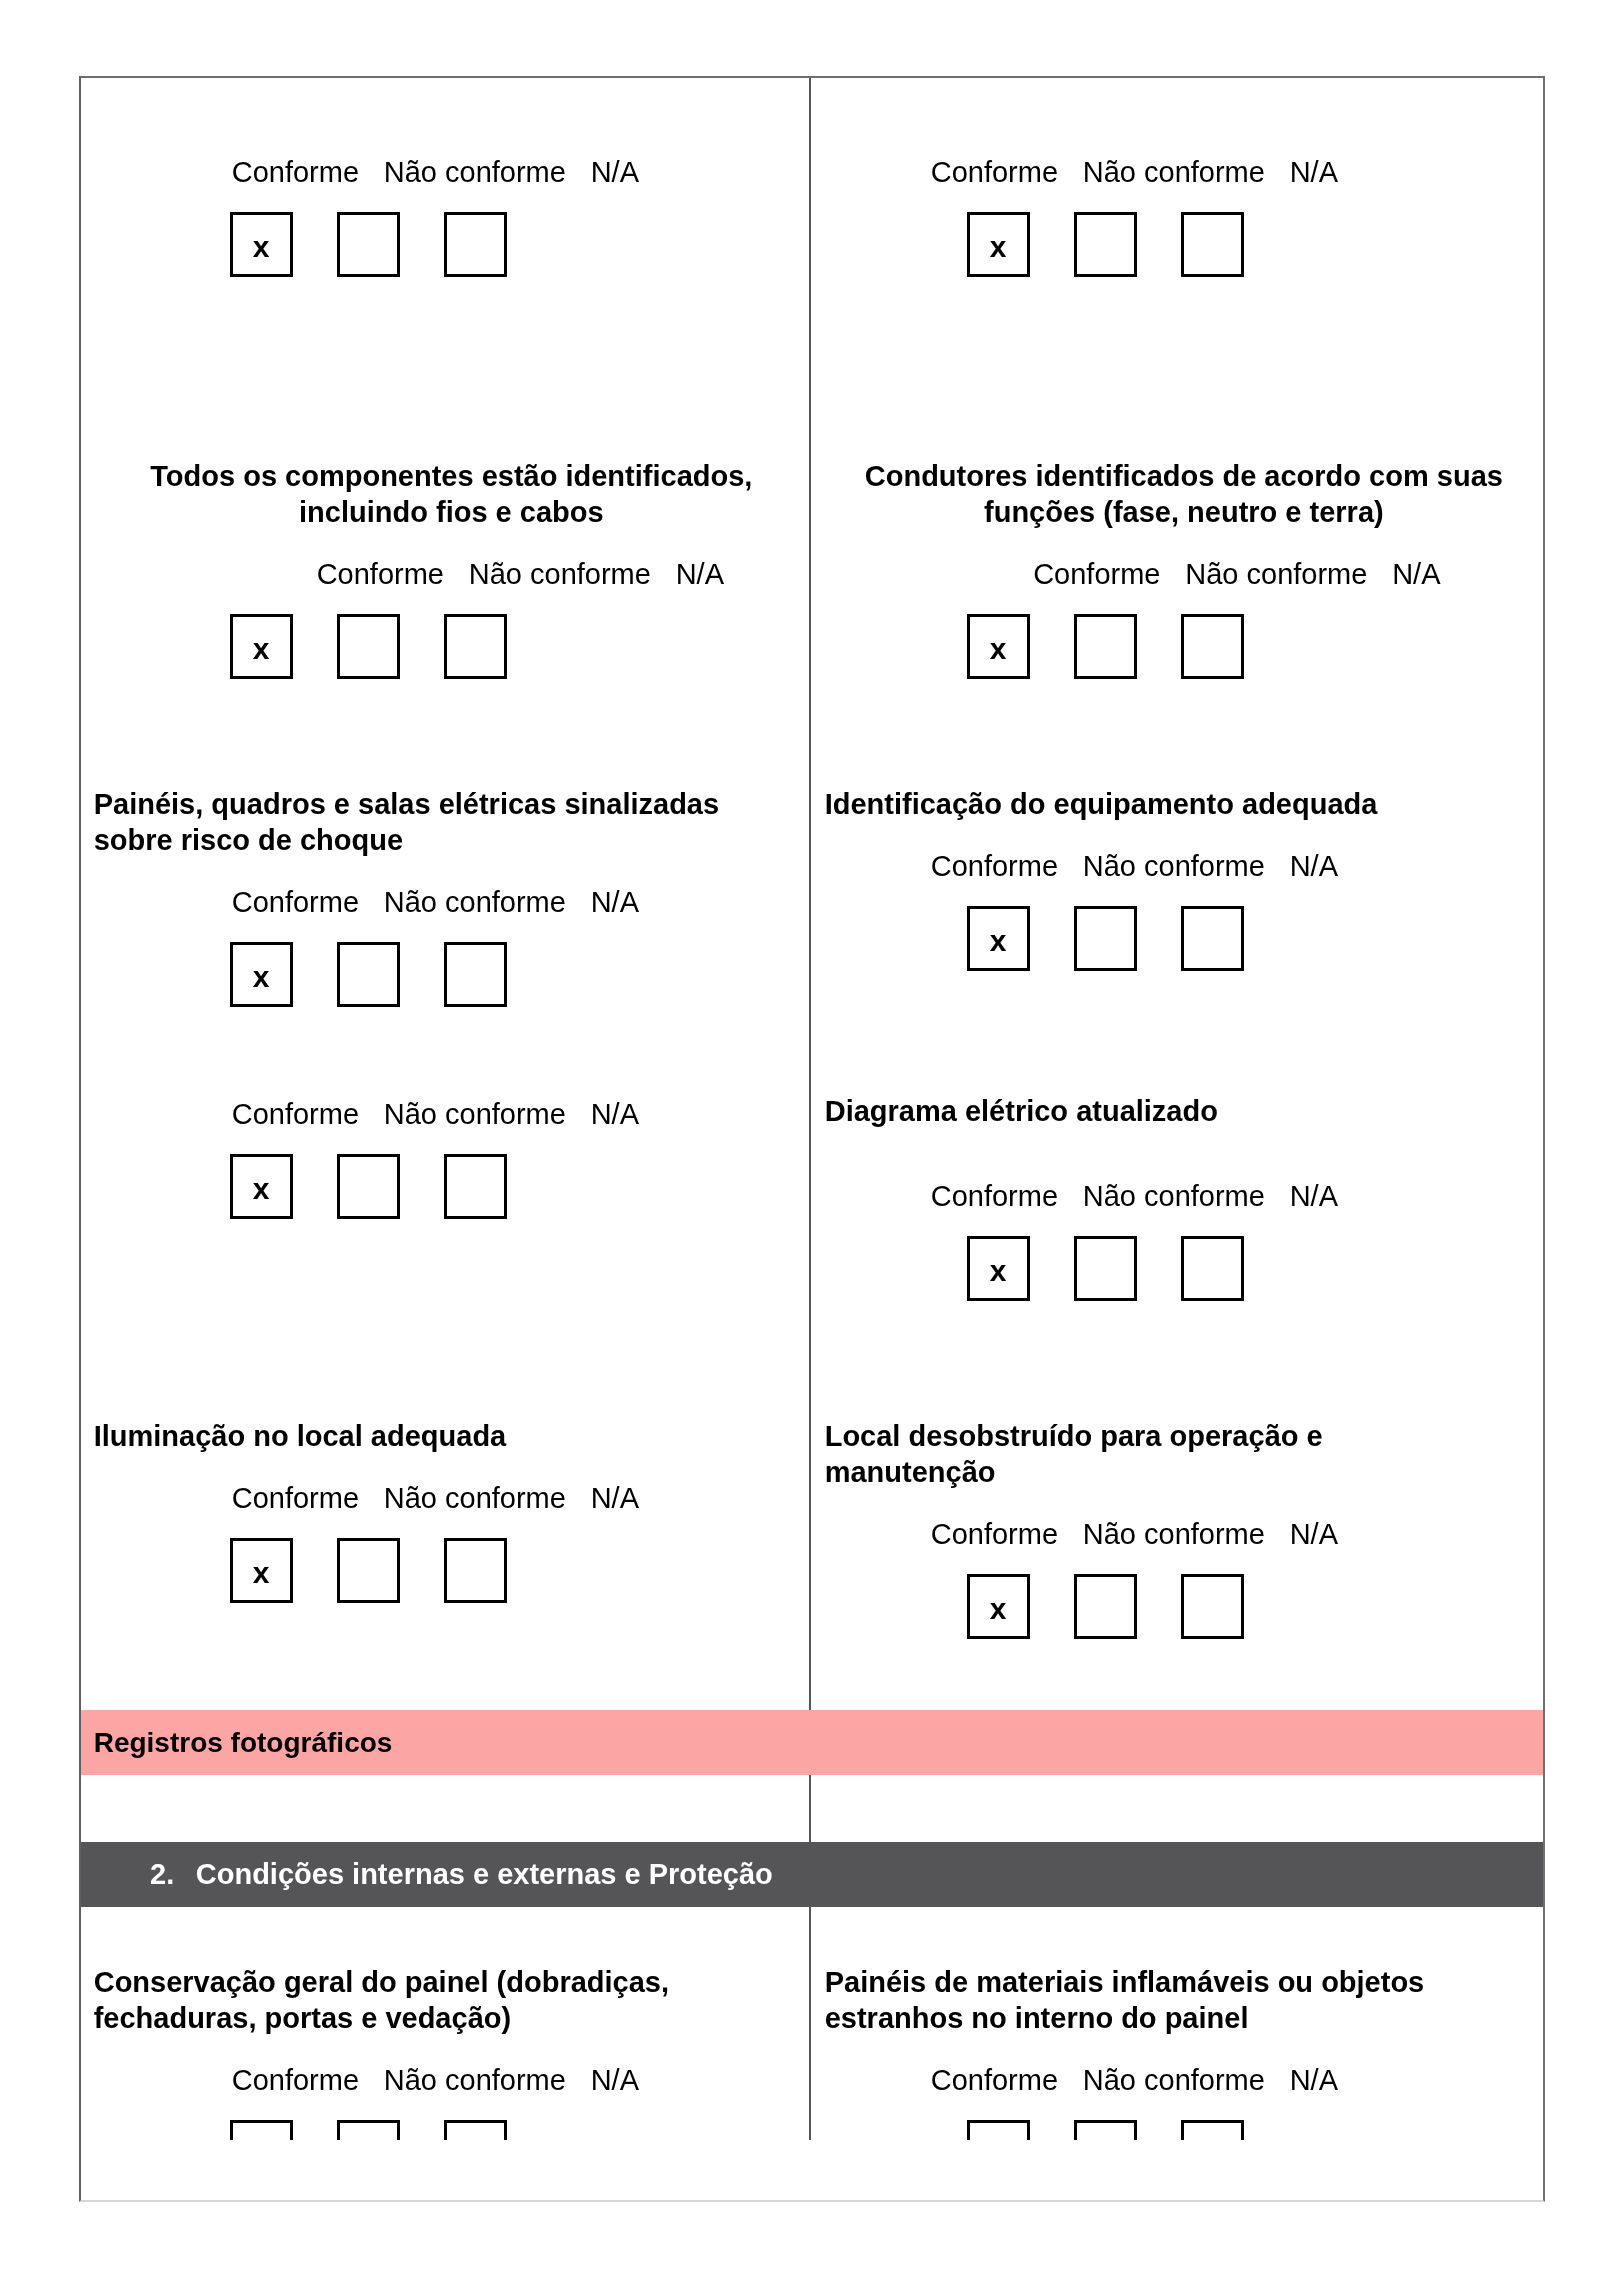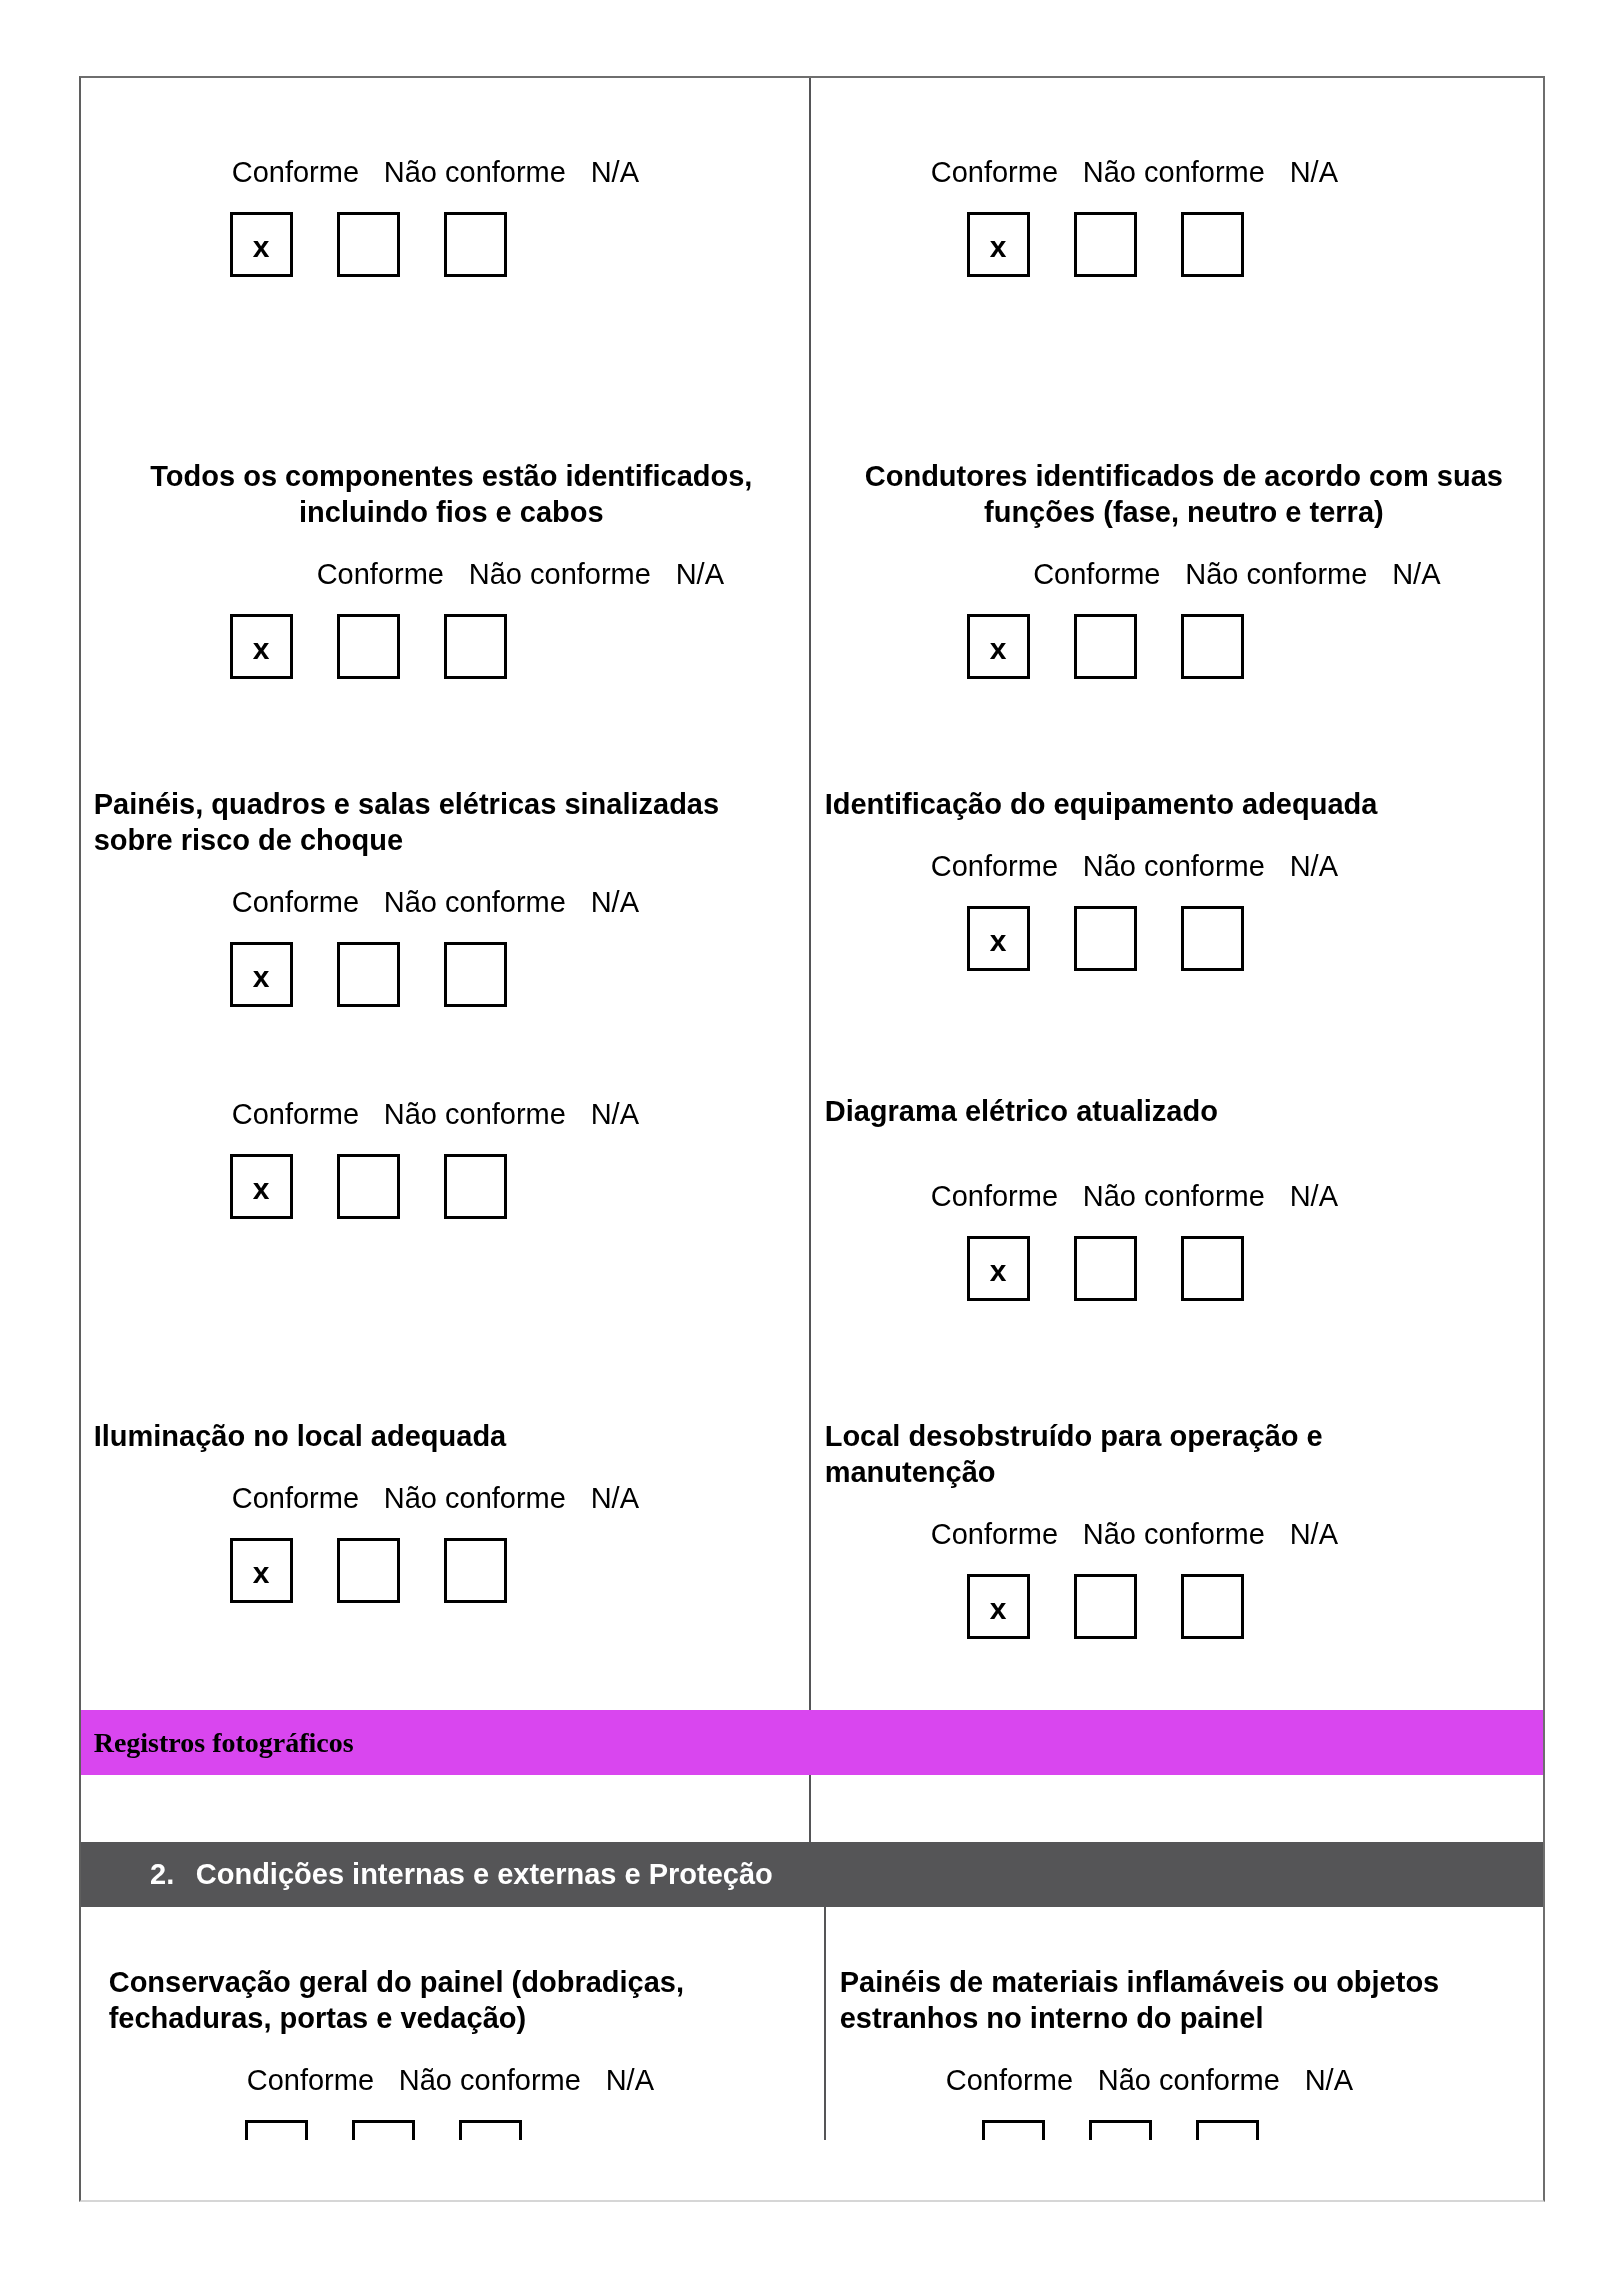--- a/index.html
+++ b/index.html
@@ -35,21 +35,21 @@
     overflow: hidden;
   }
   .cell.left  { border-right: 2px solid #555557; padding-left: 12.7px; }
   .cell.right { padding-left: 13.7px; }
 
   .r1 { height: 351px; }
   .r2 { height: 328px; text-align: center; }
   .r3 { height: 284px; }
   .r4 { height: 348px; }
   .r5 { height: 321px; }
-  .r6 { height: 233px; margin-left: 15px; }
+  .r6 { height: 233px; }
 
   .r1 .cell { padding-top: 50px; }
   .r2 .cell, .r3 .cell, .r4 .cell, .r5 .cell { padding-top: 29px; }
   .r6 .cell { padding-top: 57px; }
   .r4 .cell.right { padding-top: 52px; }
   .r4 .cell.right .opt-labels { margin-top: 54px; }
 
   .item-title {
     font-size: 29px;
     font-weight: bold;
@@ -87,28 +87,27 @@
   }
   .checkbox .mark {
     font-size: 30px;
     font-weight: bold;
     line-height: 1;
     padding-top: 5.9px;
   }
 
   .photos-bar {
     height: 65px;
-    background: #d946ef;
+    background: #fca5a5;
     display: flex;
     align-items: center;
     padding-left: 12.7px;
     box-sizing: border-box;
     font-size: 28px;
     font-weight: bold;
-    font-family: Liberation Serif, serif;
   }
   .gap-row { height: 67px; }
   .gap-row .cell { height: 100%; }
   .section-header {
     height: 65px;
     background: #555557;
     color: #ffffff;
     display: flex;
     align-items: center;
     padding-left: 69px;

